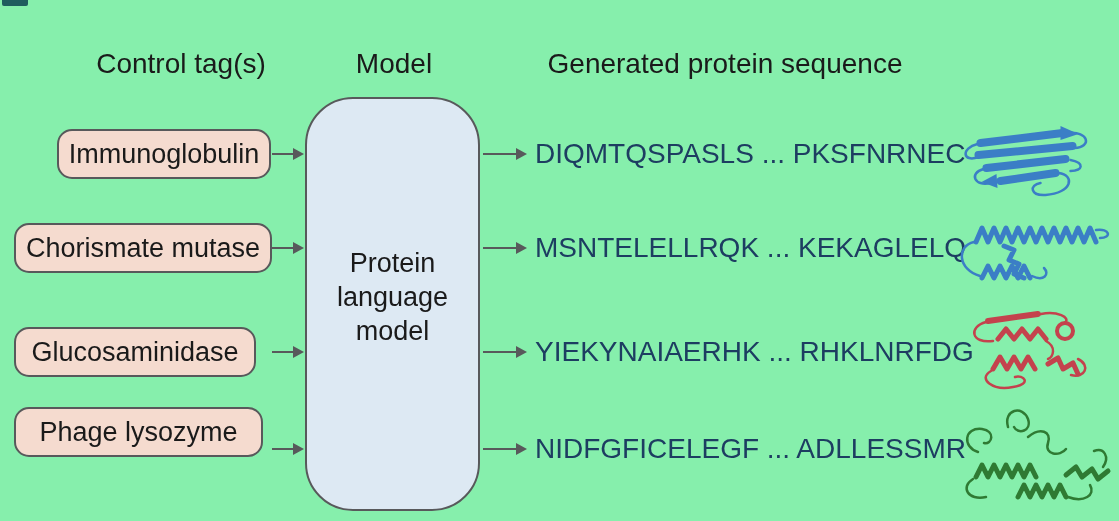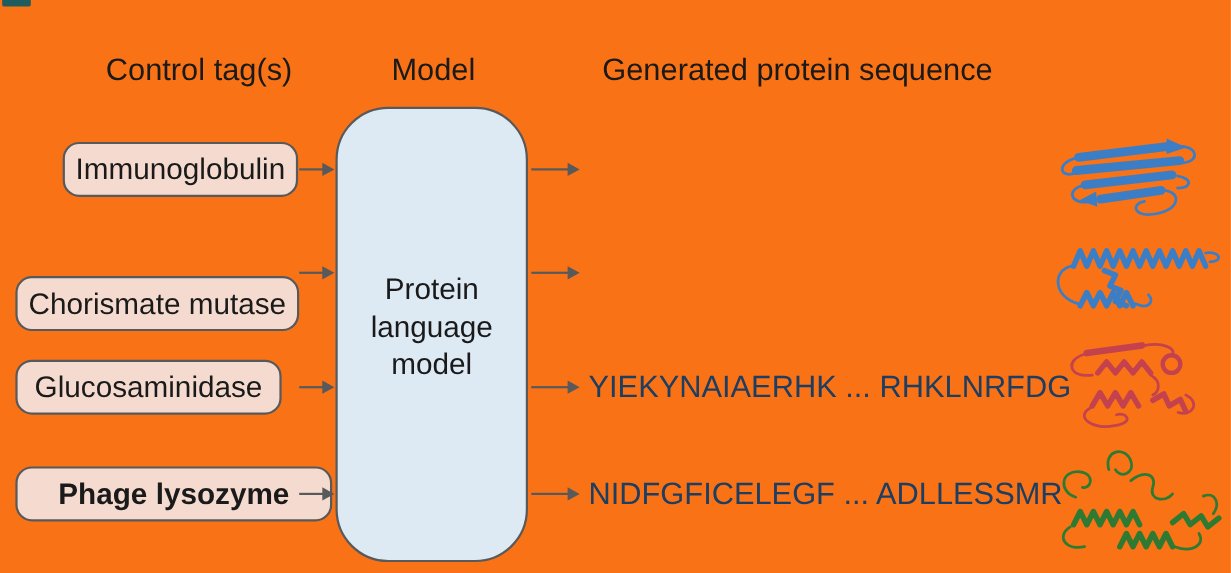--- a/index.html
+++ b/index.html
@@ -1,17 +1,17 @@
 <!DOCTYPE html>
 <html style="--tag-fill: #f5dbcf; --model-fill: #dde9f3; --outline: #58595b; --text: #1a1a1a; --sequence-text: #1d3d61; --marker: #1f5c5e;"><head>
 <meta charset="utf-8">
 <style>
   html,body { margin:0; padding:0; background:#ffffff; }
   .canvas {
-    position:relative; width:1119px; height:521px; background:#f97316;
+    position:relative; width:1119px; height:521px; background:#86efac;
     font-family:"Liberation Sans", sans-serif; overflow:hidden;
   }
   .panel-marker {
     position:absolute; left:2px; top:0; width:26px; height:6px;
     background:var(--marker,#1f5c5e); border-radius:0 0 2px 2px;
   }
   .hdr {
     position:absolute; font-size:28px; font-weight:500; color:var(--text,#1a1a1a);
     text-align:center; white-space:nowrap;
   }
@@ -19,23 +19,23 @@
   .hdr-model     { left:344px; top:48px; width:100px; }
   .hdr-generated { left:525px; top:48px; width:400px; }
 
   .tag {
     position:absolute; height:50px; box-sizing:border-box;
     background:var(--tag-fill,#f5dbcf); border:2px solid var(--outline,#58595b);
     border-radius:15px; display:flex; align-items:center; justify-content:center;
     font-size:27px; color:var(--text,#1a1a1a); white-space:nowrap;
   }
   .tag-1 { left:57px; top:129px; width:214px; }
-  .tag-2 { left:14px; top:223px; width:258px;margin-top:28px; }
+  .tag-2 { left:14px; top:223px; width:258px; }
   .tag-3 { left:14px; top:327px; width:242px; }
-  .tag-4 { left:14px; top:424px; width:288px;font-weight:bold; }
+  .tag-4 { left:14px; top:407px; width:249px; }
 
   .model-box {
     position:absolute; left:305px; top:97px; width:175px; height:414px;
     box-sizing:border-box; background:var(--model-fill,#dde9f3);
     border:2px solid var(--outline,#58595b); border-radius:48px;
     display:flex; align-items:center; justify-content:center;
   }
   .model-label {
     width:140px; text-align:center; font-size:27px; line-height:34px;
     color:var(--text,#1a1a1a); margin-top:-14px;
@@ -103,20 +103,22 @@
 
   <div class="model-box">
     <div class="model-label">Protein language model</div>
   </div>
 
   <div class="arrow a-out-1"></div>
   <div class="arrow a-out-2"></div>
   <div class="arrow a-out-3"></div>
   <div class="arrow a-out-4"></div>
 
+  <div class="seq seq-1">DIQMTQSPASLS ... PKSFNRNEC</div>
+  <div class="seq seq-2">MSNTELELLRQK ... KEKAGLELQ</div>
   <div class="seq seq-4">NIDFGFICELEGF ... ADLLESSMR</div>
   <div class="seq seq-3">YIEKYNAIAERHK ... RHKLNRFDG</div>
 
   <div class="structure s-1" style="color: rgb(59, 126, 198);">
     <svg viewBox="0 0 160 95" xmlns="http://www.w3.org/2000/svg">
       <g fill="none" stroke="currentColor" stroke-linecap="round" stroke-linejoin="round">
         <path d="M30,30 L112,20" stroke-width="8"></path>
         <path d="M28,42 L122,33" stroke-width="8"></path>
         <path d="M36,55 L115,46" stroke-width="8"></path>
         <path d="M50,68 L105,60" stroke-width="8"></path>

